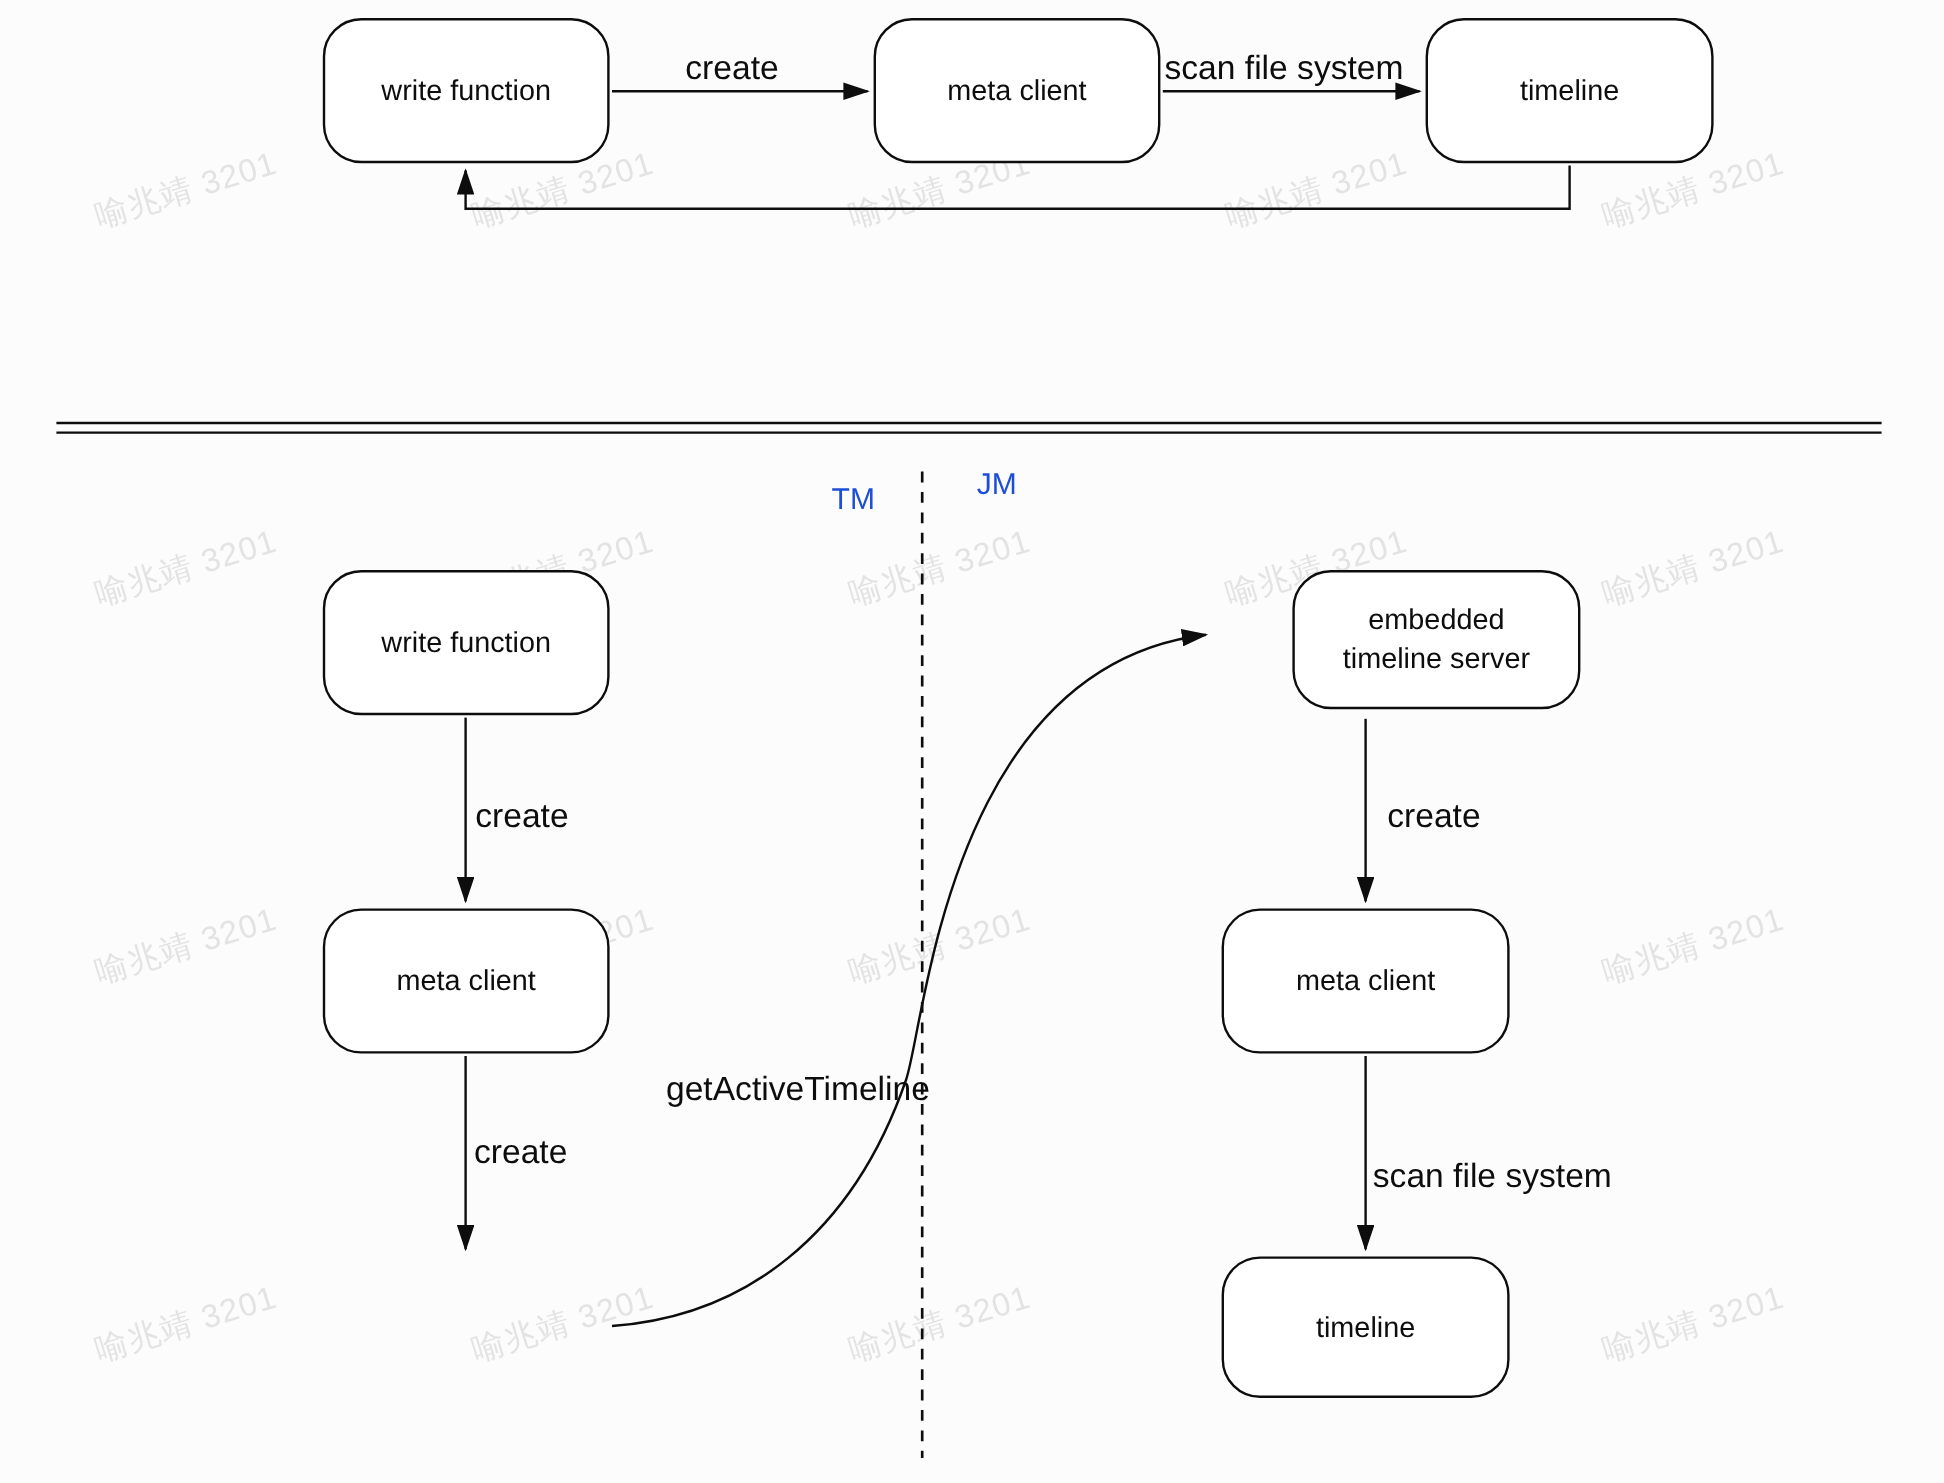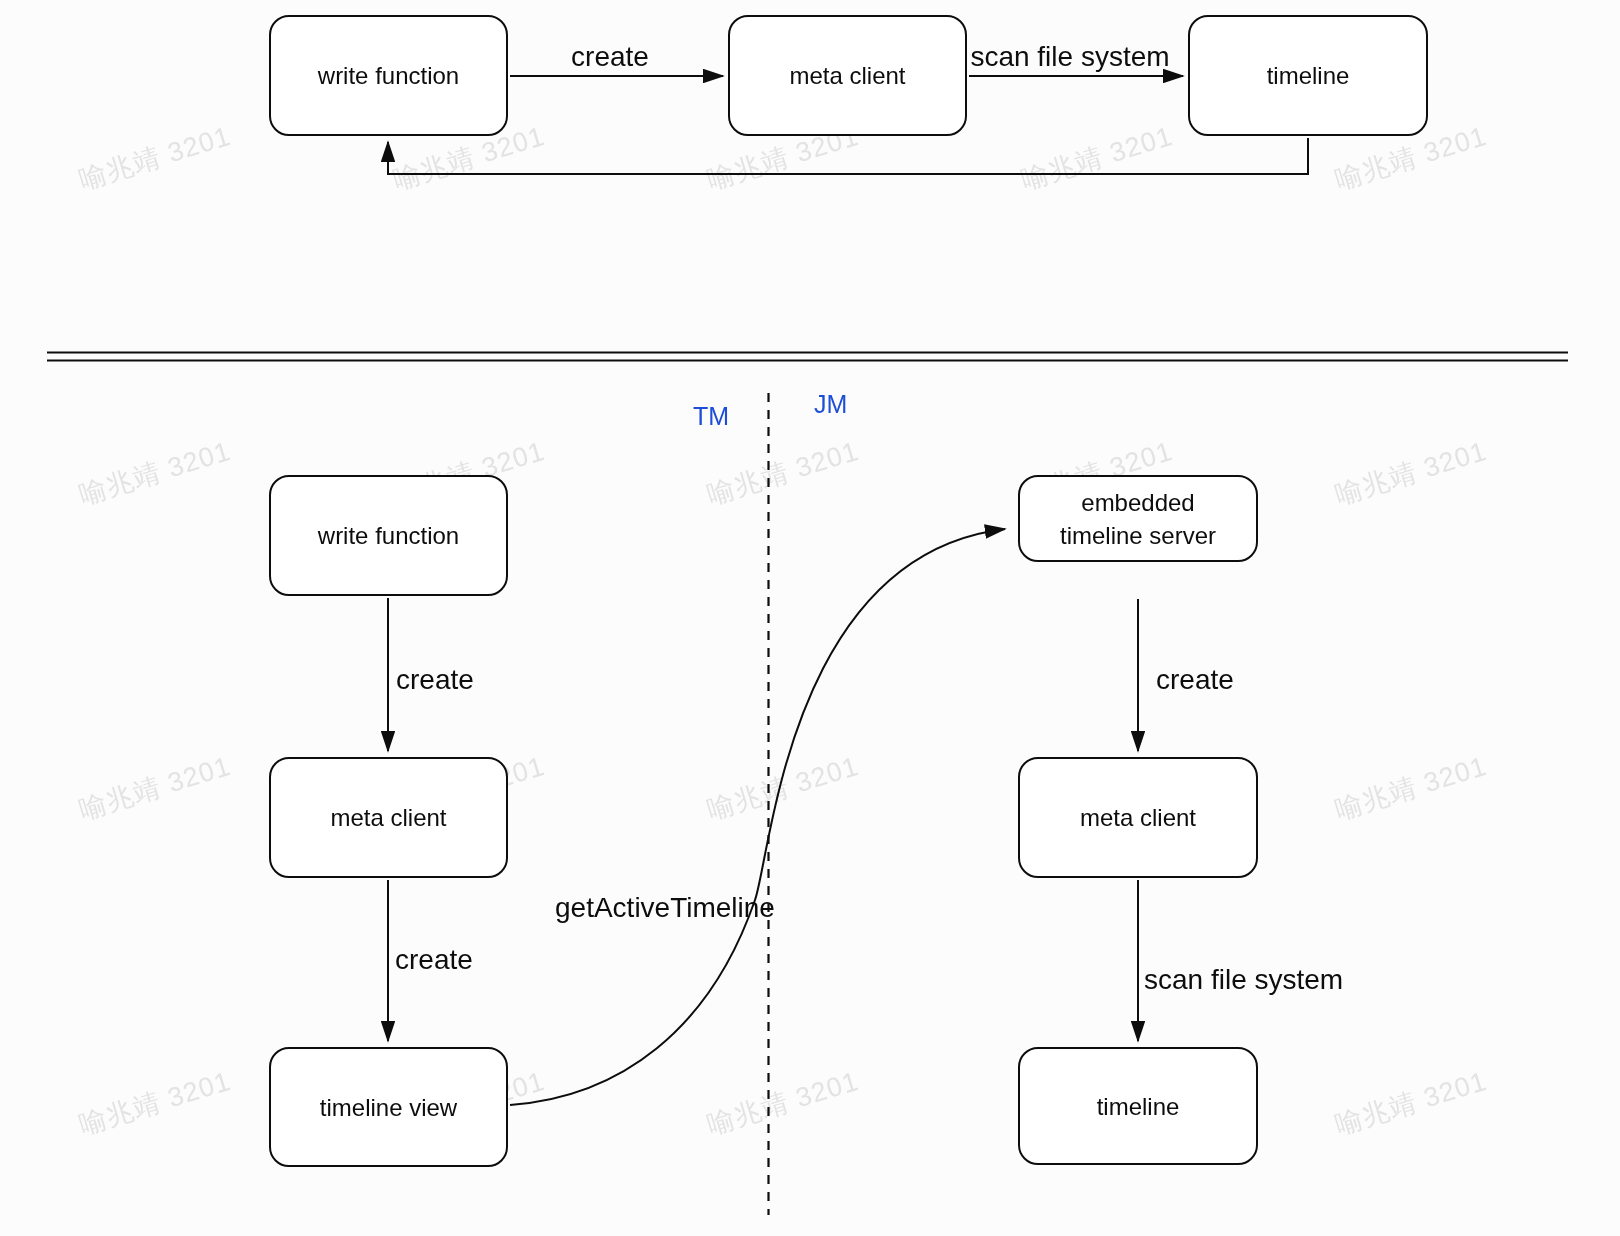--- a/index.html
+++ b/index.html
@@ -37,38 +37,38 @@
     pointer-events: none;
   }
   
   .node {
     position: absolute;
     width: 239px;
     height: 121px;
     box-sizing: border-box;
     background: #ffffff;
     border: 2.5px solid #0d0d0d;
-    border-radius: 20px;
+    border-radius: 32px;
     display: flex;
     align-items: center;
     justify-content: center;
     text-align: center;
     font-size: 24px;
     line-height: 33px;
     color: #0d0d0d;
     padding: 0 18px;
     z-index: 3;
   }
   #n-top-write   { left: 269px;  top: 15px; }
   #n-top-meta    { left: 728px;  top: 15px; }
   #n-top-tl      { left: 1188px; top: 15px; width: 240px; }
   #n-tm-write    { left: 269px;  top: 475px; }
   #n-tm-meta     { left: 269px;  top: 757px; }
   #n-tm-view     { left: 269px;  top: 1047px; height: 120px; }
-  #n-jm-ets      { left: 1018px; top: 475px; width: 240px; height: 87px; }
+  #n-jm-ets      { left: 1077px; top: 475px; width: 240px; height: 116px; }
   #n-jm-meta     { left: 1018px; top: 757px; width: 240px; }
   #n-jm-tl       { left: 1018px; top: 1047px; width: 240px; height: 118px; }
   
   .edge-label {
     position: absolute;
     font-size: 28px;
     color: #0d0d0d;
     white-space: nowrap;
     z-index: 4;
   }
@@ -147,21 +147,20 @@
   <div class="node" id="n-top-tl">timeline</div>
 
   <div class="edge-label" id="l-create-top">create</div>
   <div class="edge-label" id="l-scan-top">scan file system</div>
 
   <div class="lane-label" id="l-tm">TM</div>
   <div class="lane-label" id="l-jm">JM</div>
 
   <div class="node" id="n-tm-write">write function</div>
   <div class="node" id="n-tm-meta">meta client</div>
-  <div class="node" id="n-tm-view">timeline view</div>
 
   <div class="edge-label" id="l-tm-create1">create</div>
   <div class="edge-label" id="l-tm-create2">create</div>
 
   <div class="node" id="n-jm-ets">embedded timeline server</div>
   <div class="node" id="n-jm-meta">meta client</div>
   <div class="node" id="n-jm-tl">timeline</div>
 
   <div class="edge-label" id="l-jm-create">create</div>
   <div class="edge-label" id="l-jm-scan">scan file system</div>

